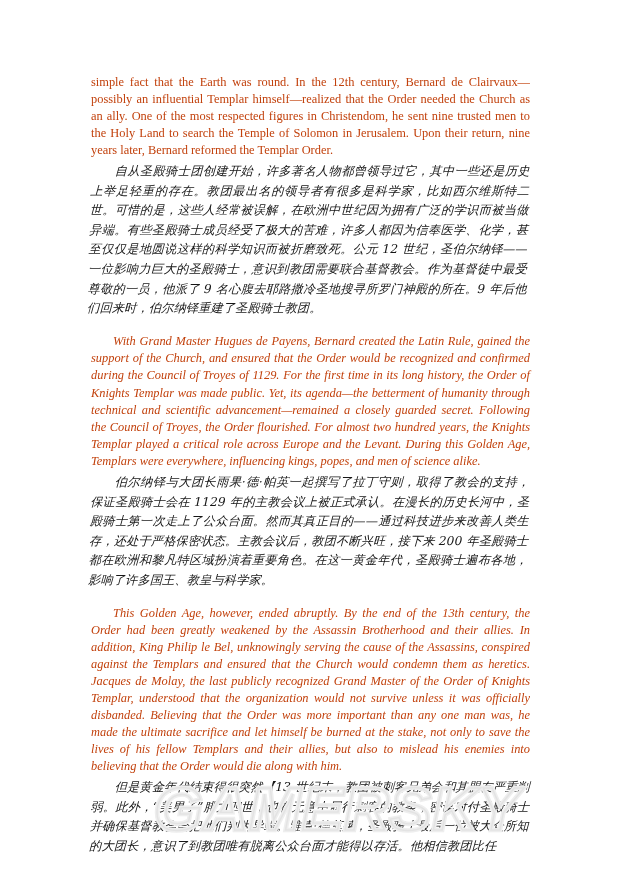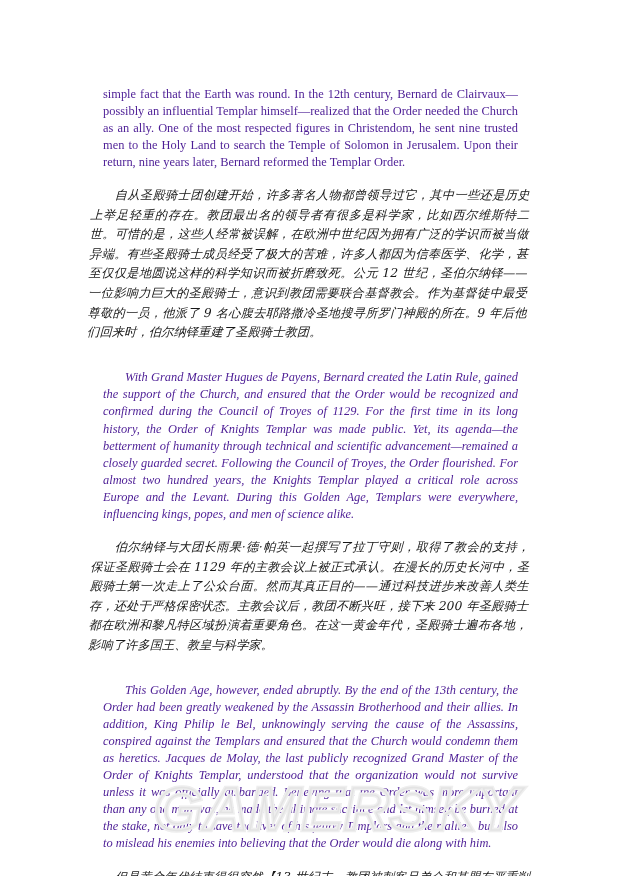--- a/index.html
+++ b/index.html
@@ -27,28 +27,28 @@
 
   .content {
     position: absolute;
     left: 91px;
     top: 74px;
     width: 439px;
   }
 
   
   p.en {
-    margin: 12px;
+    margin: 0;
     font-family: "Liberation Serif", "DejaVu Serif", serif;
     font-size: 12.4px;
     line-height: 17.1px;
     text-align: justify;
     text-align-last: left;
     text-indent: 0;
-    color: #4c1d95;
+    color: #c2410c;
     -webkit-font-smoothing: antialiased;
   }
   p.en.indent {
     text-indent: 22px;
     font-style: italic;
   }
 
   
   p.zh {
     margin: 0;

